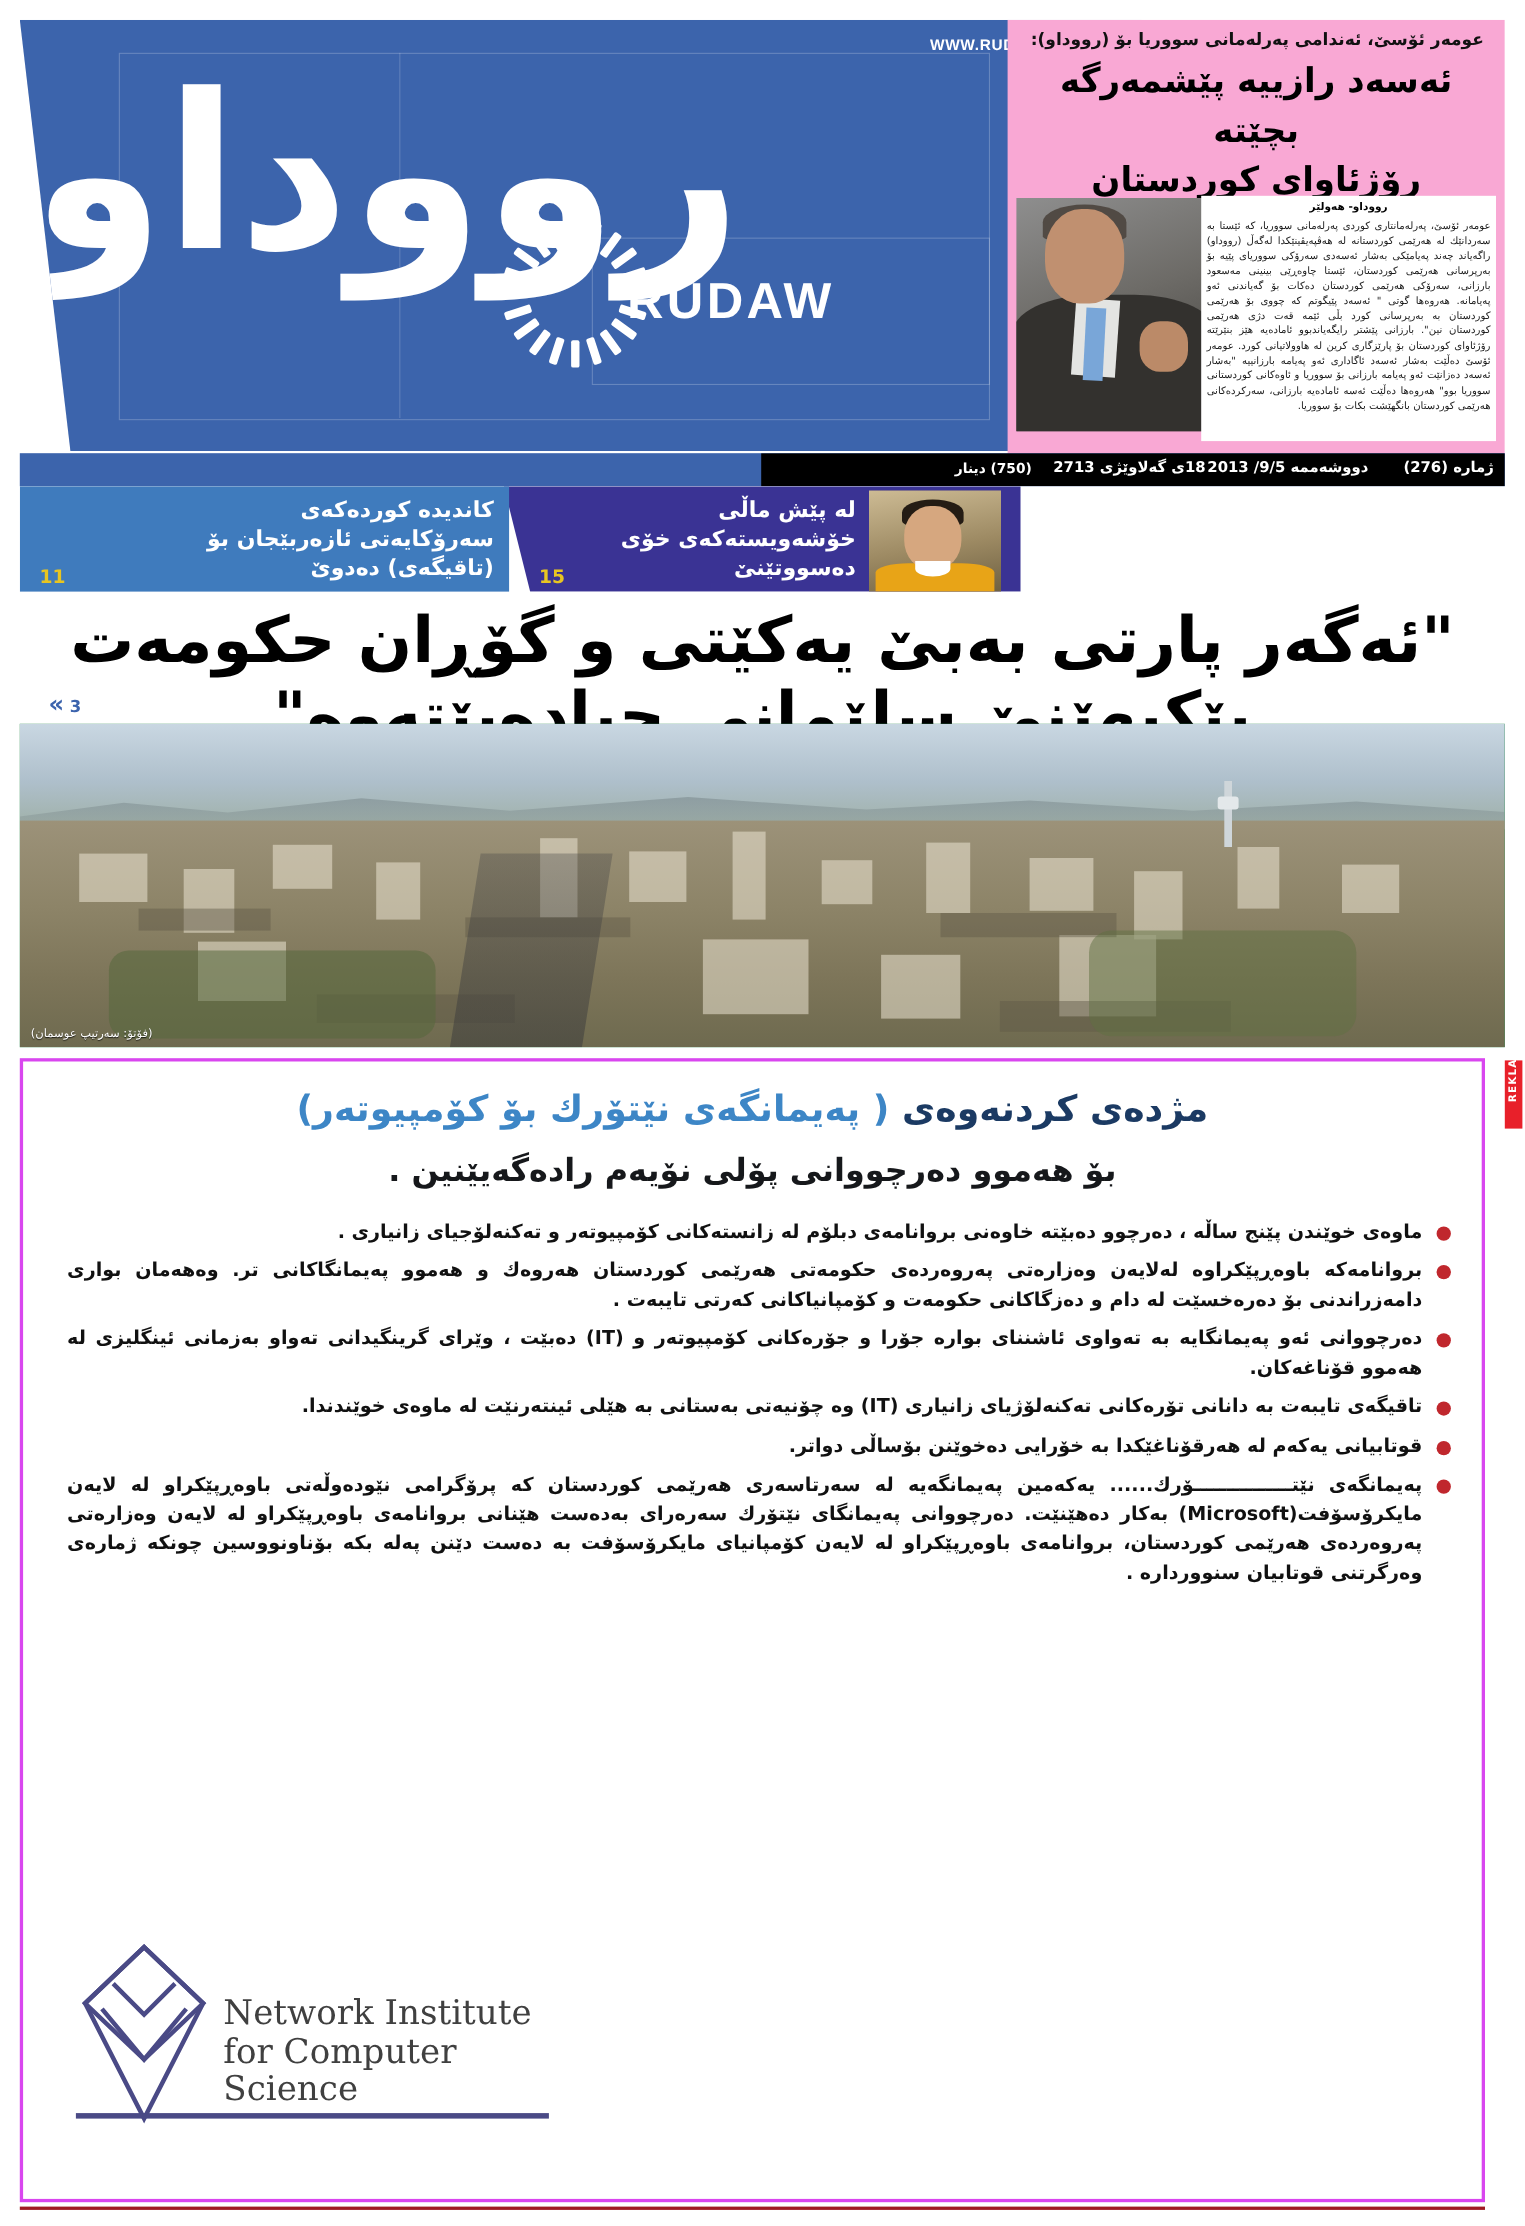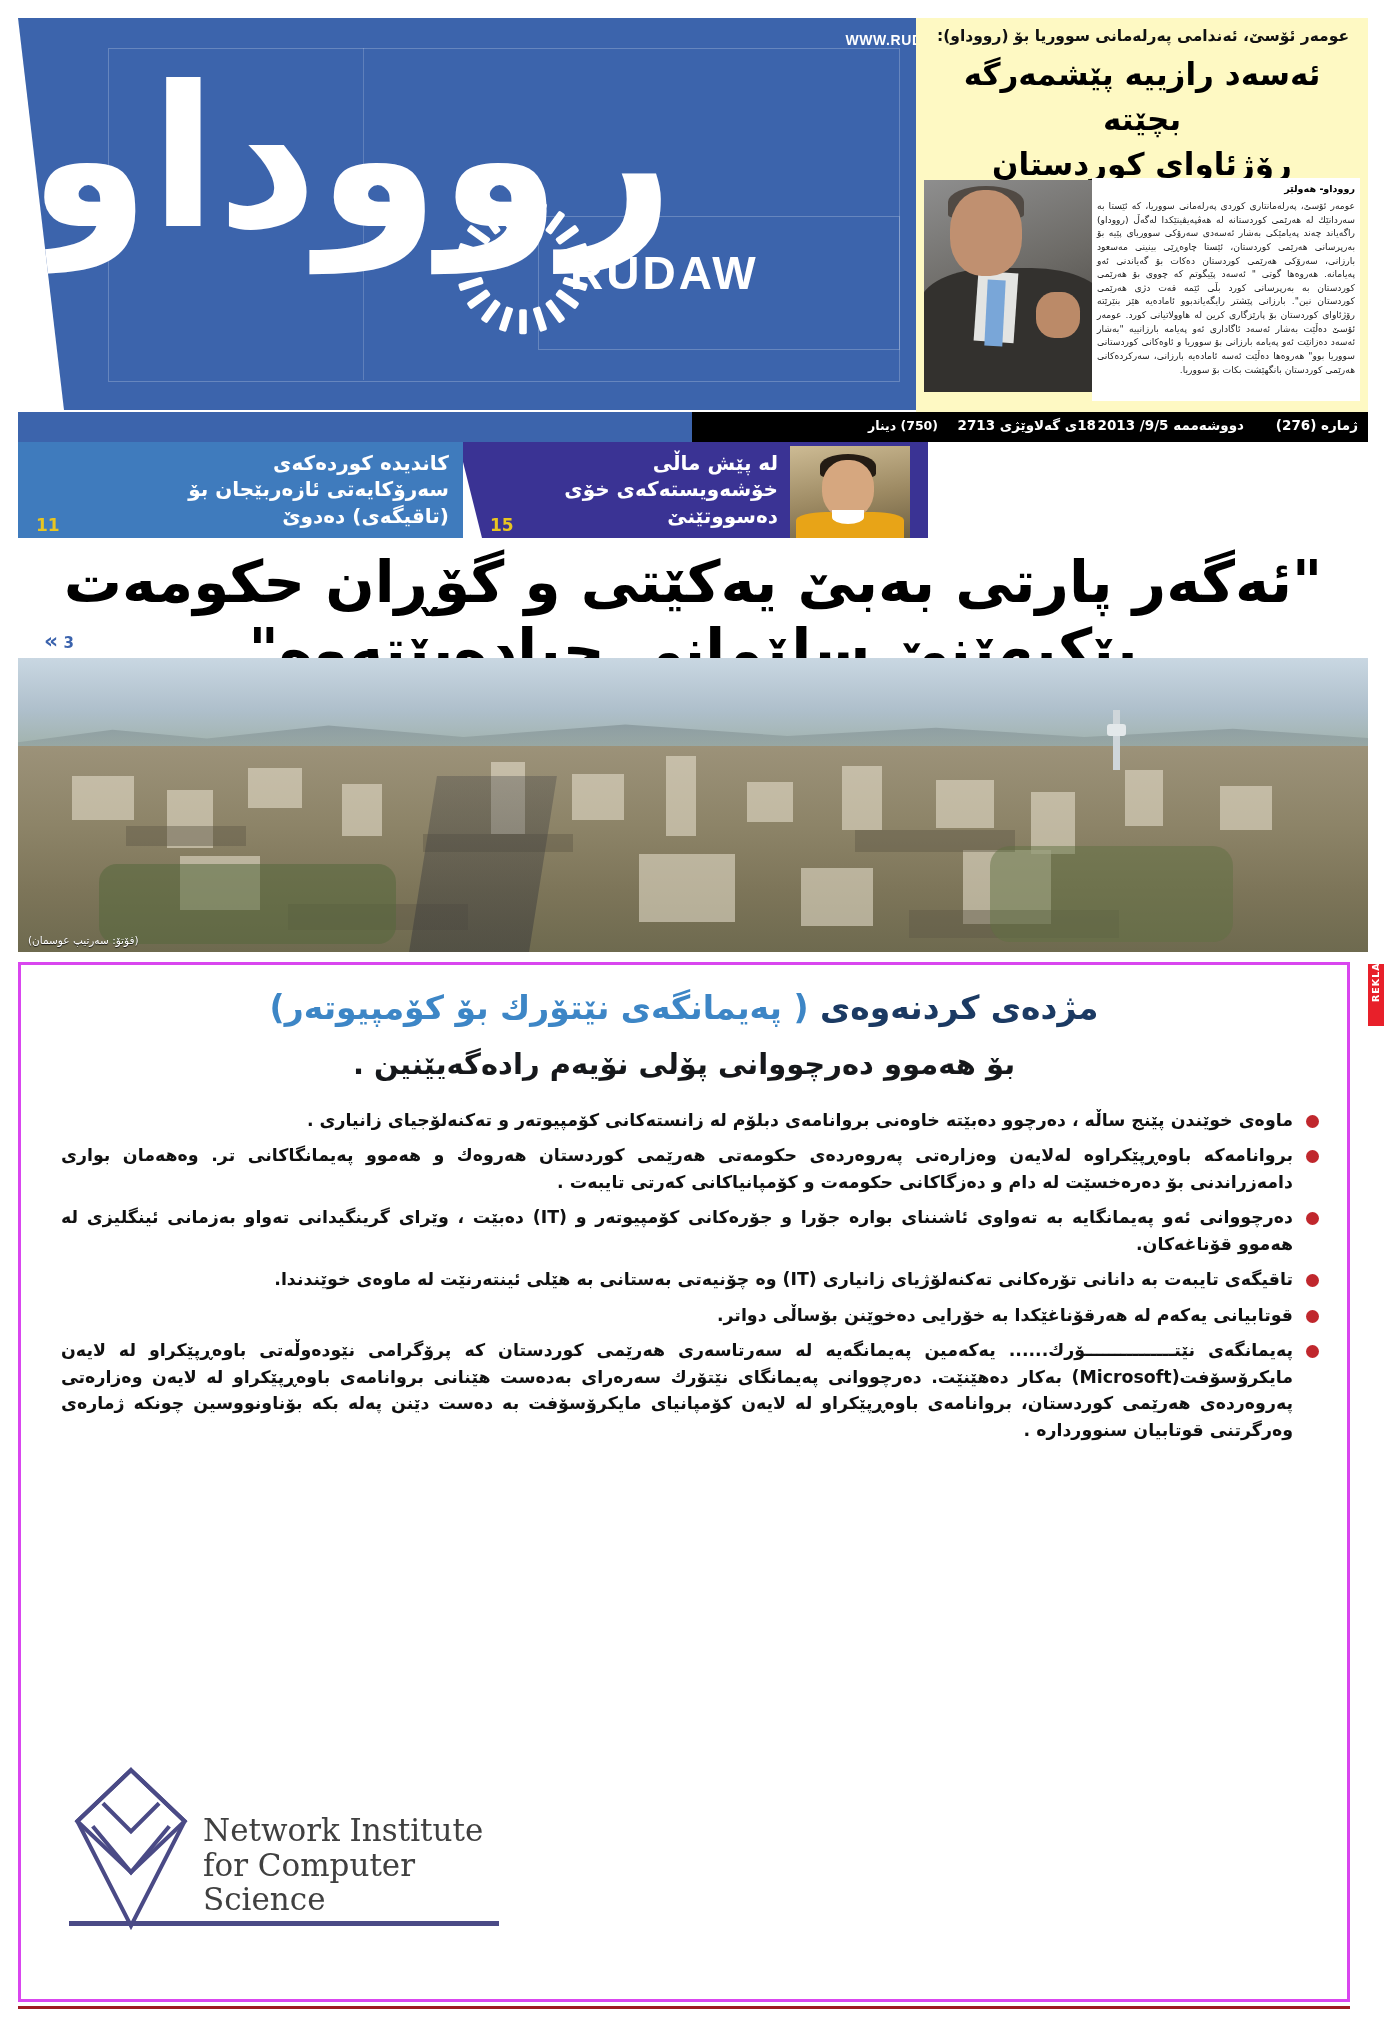--- a/index.html
+++ b/index.html
@@ -31,21 +31,21 @@
     height: 410px;
     overflow: hidden;
   }
   
   .top-news {
     position: absolute;
     right: 0;
     top: 0;
     width: 452px;
     height: 504px;
-    background: #fef9c3;
+    background: #f9a8d4;
     overflow: hidden;
   }
   .top-news-kicker {
     position: absolute;
     top: 8px;
     right: 10px;
     width: 430px;
     text-align: center;
     font-size: 15.5px;
     font-weight: bold;
@@ -78,20 +78,21 @@
     color: #1a1a1a;
     background: #ffffff;
     padding: 4px 5px 4px 5px;
     height: 215px;
     overflow: hidden;
   }
   .top-news-byline {
     font-weight: bold;
     font-size: 9.6px;
     display: block;
+    text-align: center;
     margin-bottom: 3px;
     color: #000;
   }
   .top-news-photo {
     position: absolute;
     left: 8px;
     top: 162px;
     width: 175px;
     height: 212px;
     overflow: hidden;

